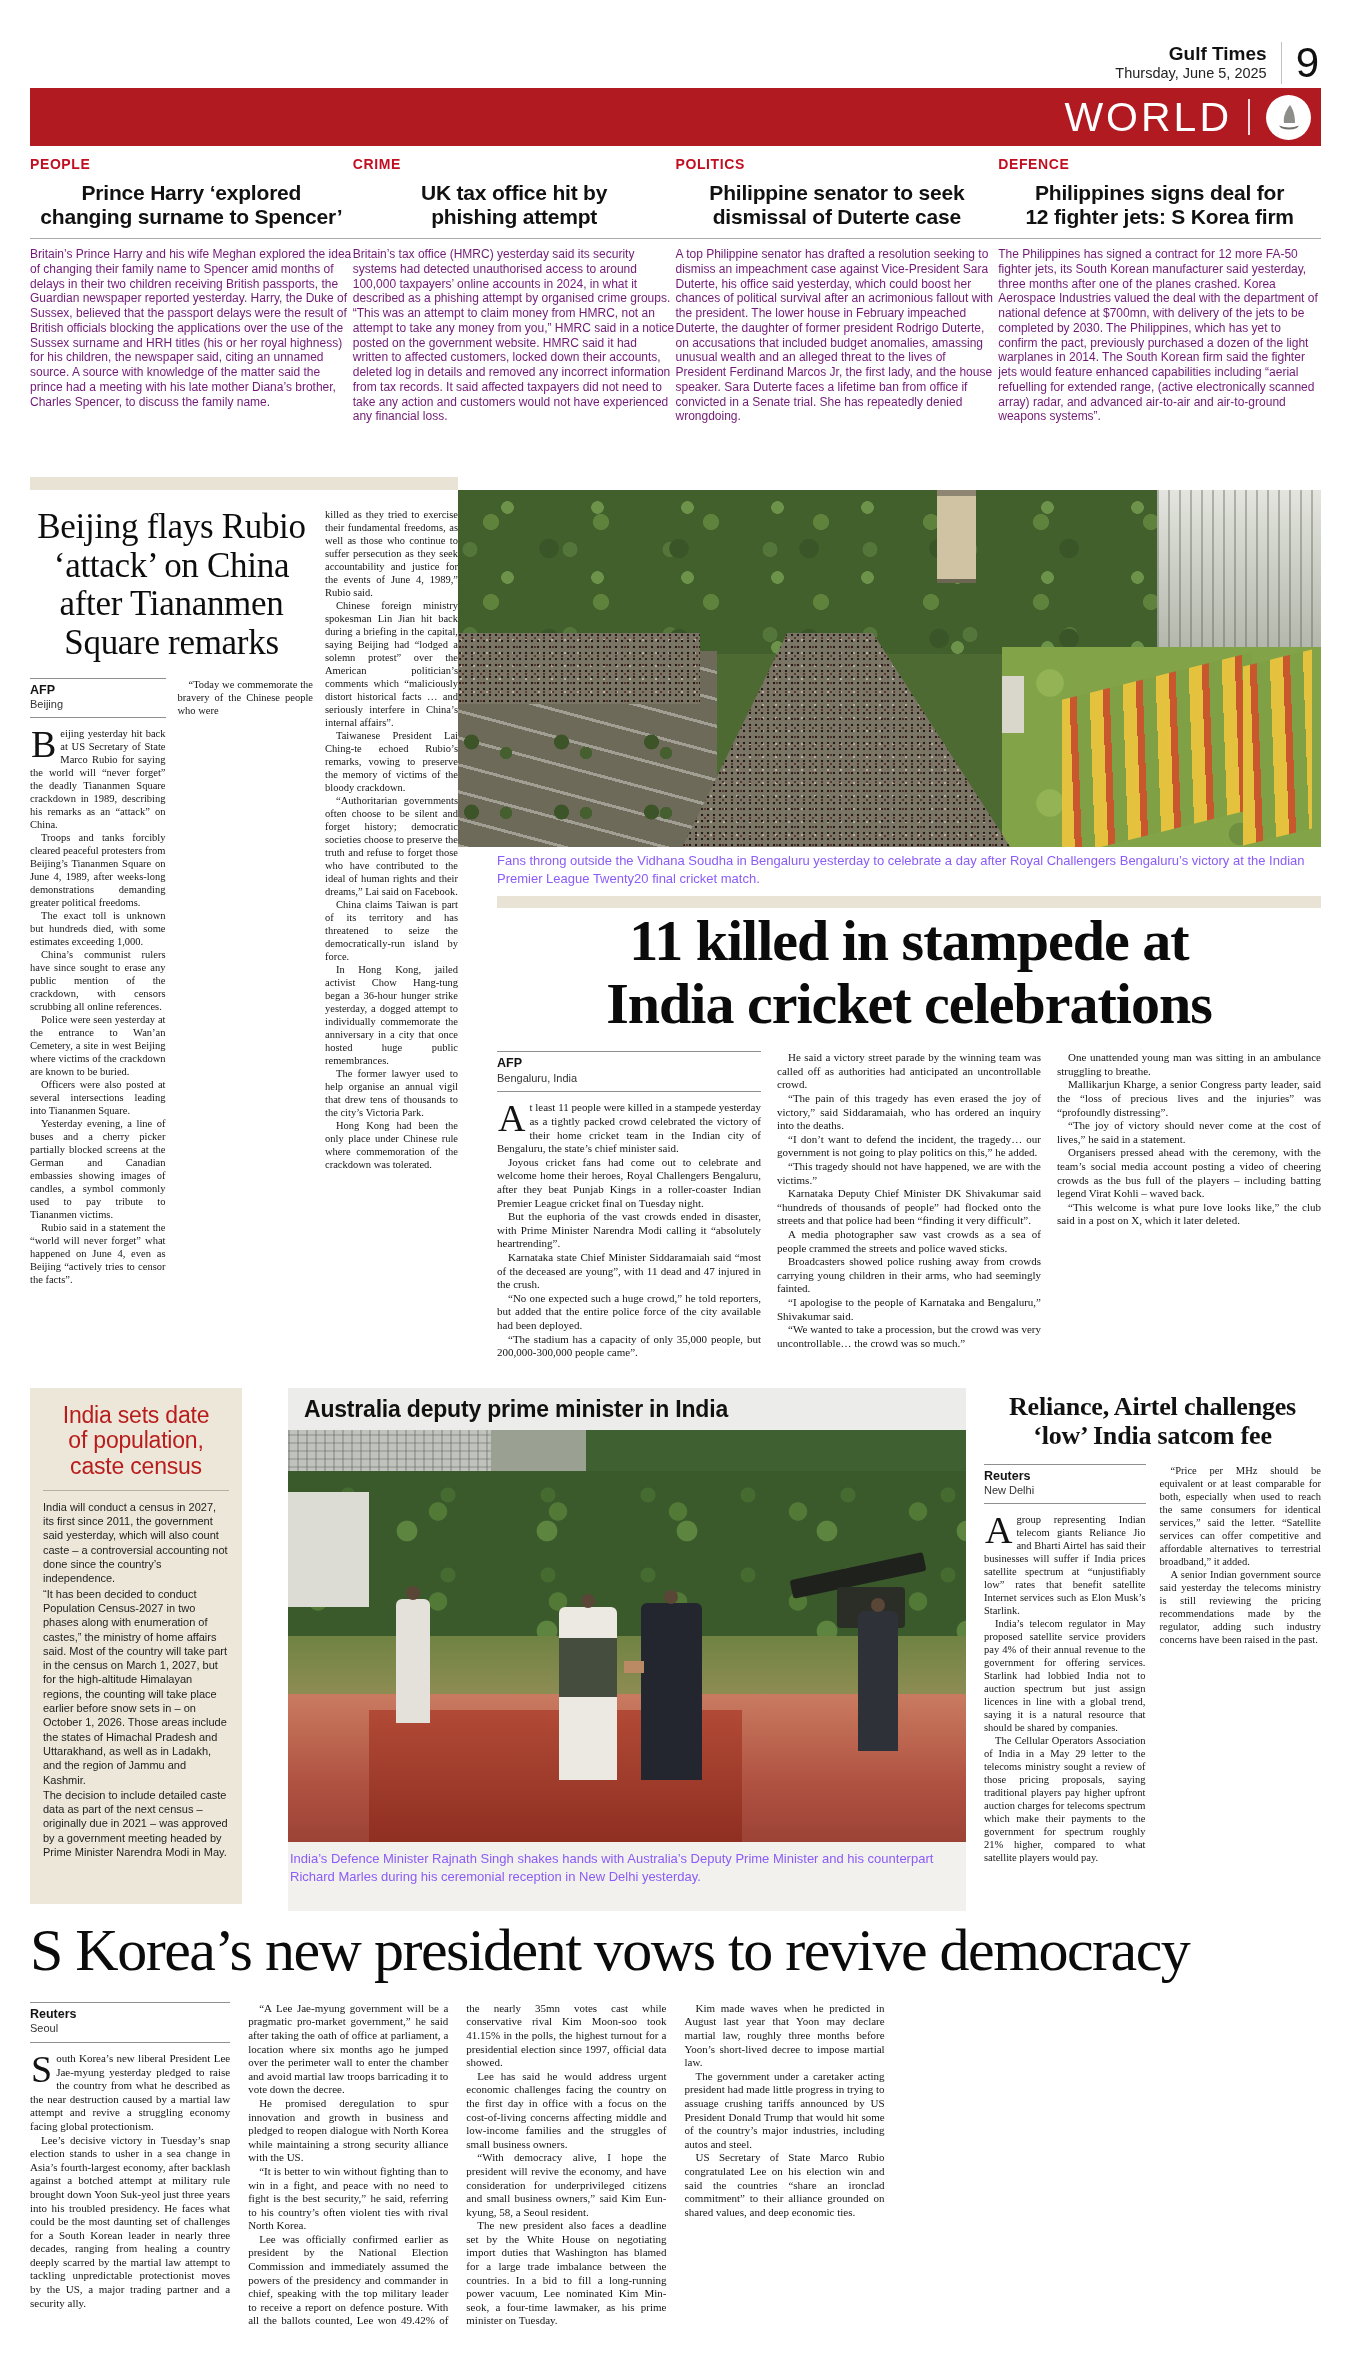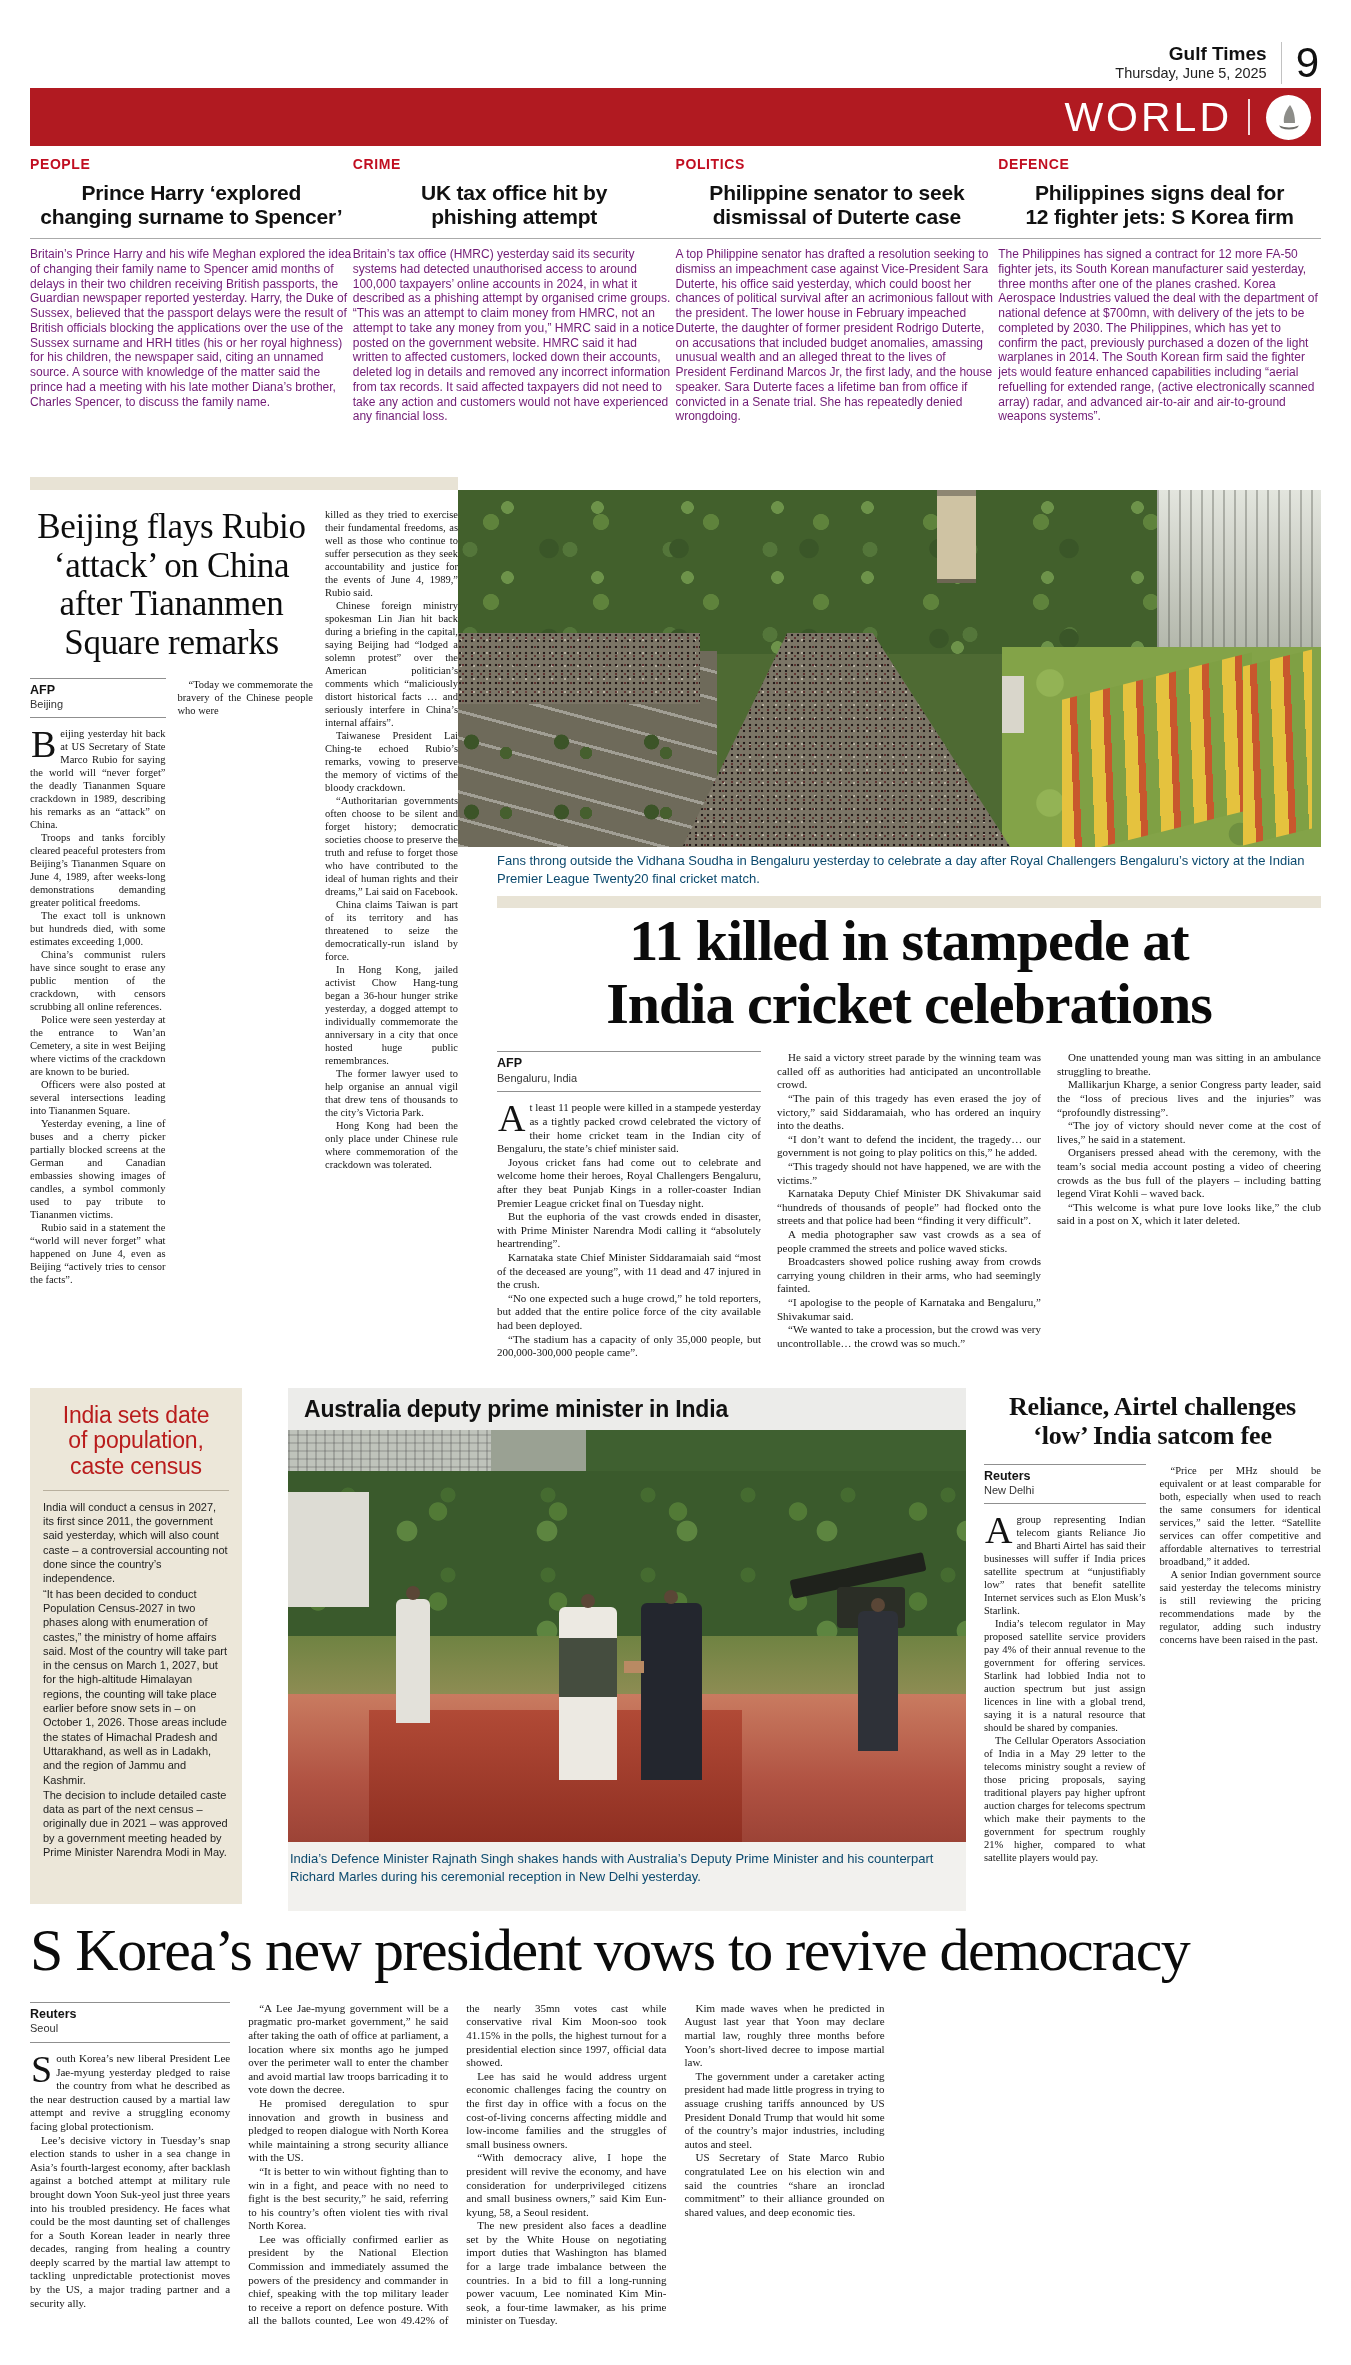--- a/index.html
+++ b/index.html
@@ -75,21 +75,21 @@
       repeating-linear-gradient(15deg,rgba(255,255,255,.35) 0 3px,transparent 3px 26px);
     background-size:90px 70px,80px 60px,auto;}
   .p1-crowd{position:absolute;left:26%;top:40%;width:38%;height:60%;clip-path:polygon(32% 0,58% 0,100% 100%,0 100%);
     background-color:#7b7566;
     background-image:radial-gradient(circle at 2px 2px,rgba(25,18,18,.9) 1.1px,transparent 1.6px),
       radial-gradient(circle at 5px 5px,rgba(90,40,40,.8) 1px,transparent 1.5px),
       radial-gradient(circle at 3px 7px,rgba(230,220,205,.55) .9px,transparent 1.3px);
     background-size:6px 6px,9px 9px,13px 13px;}
   .p1-crowd2{position:absolute;left:0;bottom:0;width:28%;height:20%;clip-path:none;}
   .p1-statue{position:absolute;left:63%;top:52%;width:2.6%;height:16%;background:#d9d6cb;}
-  .caption{font-size:13px;line-height:1.35;color:#0c4a6e;}
+  .caption{font-size:13px;line-height:1.35;color:#8b5cf6;}
   .caption1{position:absolute;left:497px;top:852px;width:824px;}
 
   
   .stampede{position:absolute;left:497px;top:910px;width:824px;}
   .stampede-hl{font-family:"Liberation Serif",serif;font-weight:700;font-size:58px;line-height:1.08;letter-spacing:-1px;color:#0b0b0b;}
   .stampede-body{margin-top:16px;height:315px;column-count:3;column-gap:16px;column-fill:auto;overflow:hidden;}
 
   
   .census{position:absolute;left:30px;top:1388px;width:212px;height:516px;background:#ece7d9;
     padding:15px 13px;box-sizing:border-box;}

